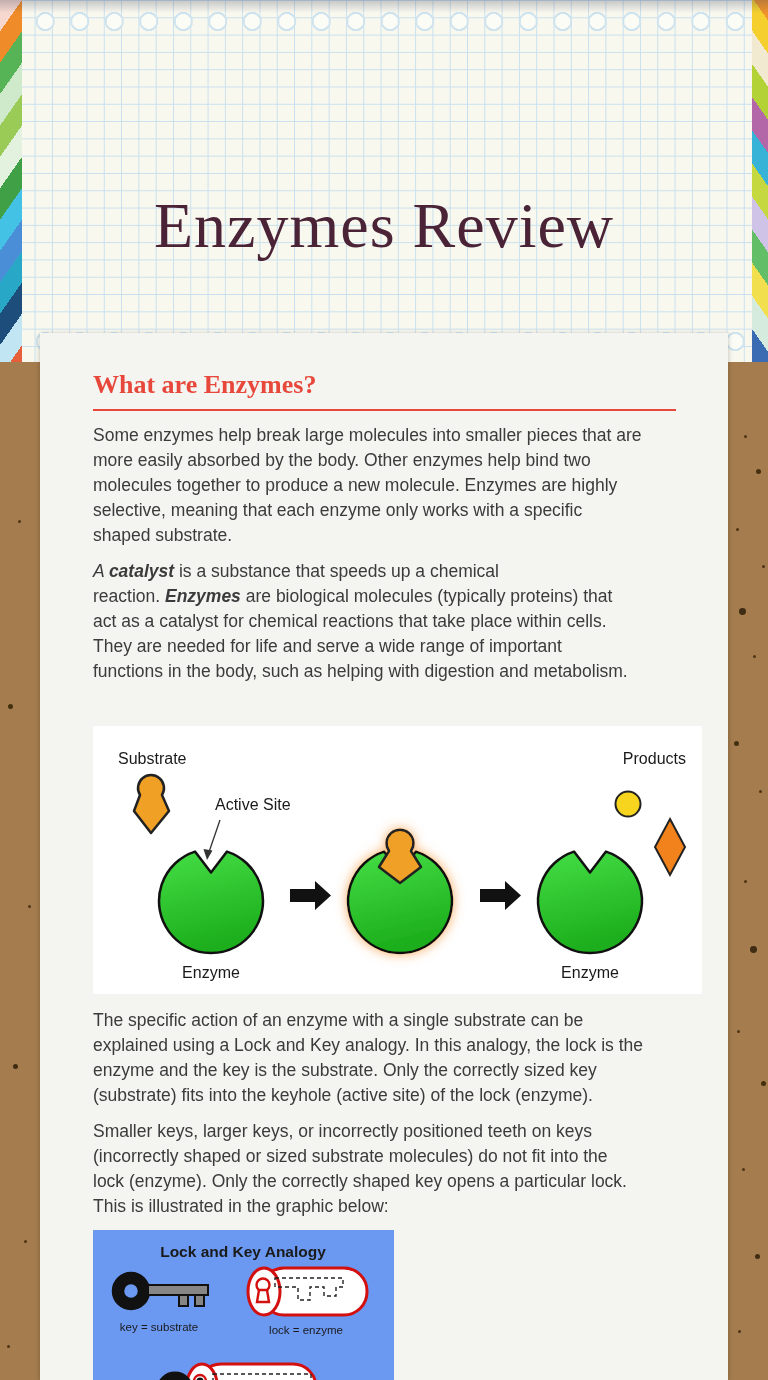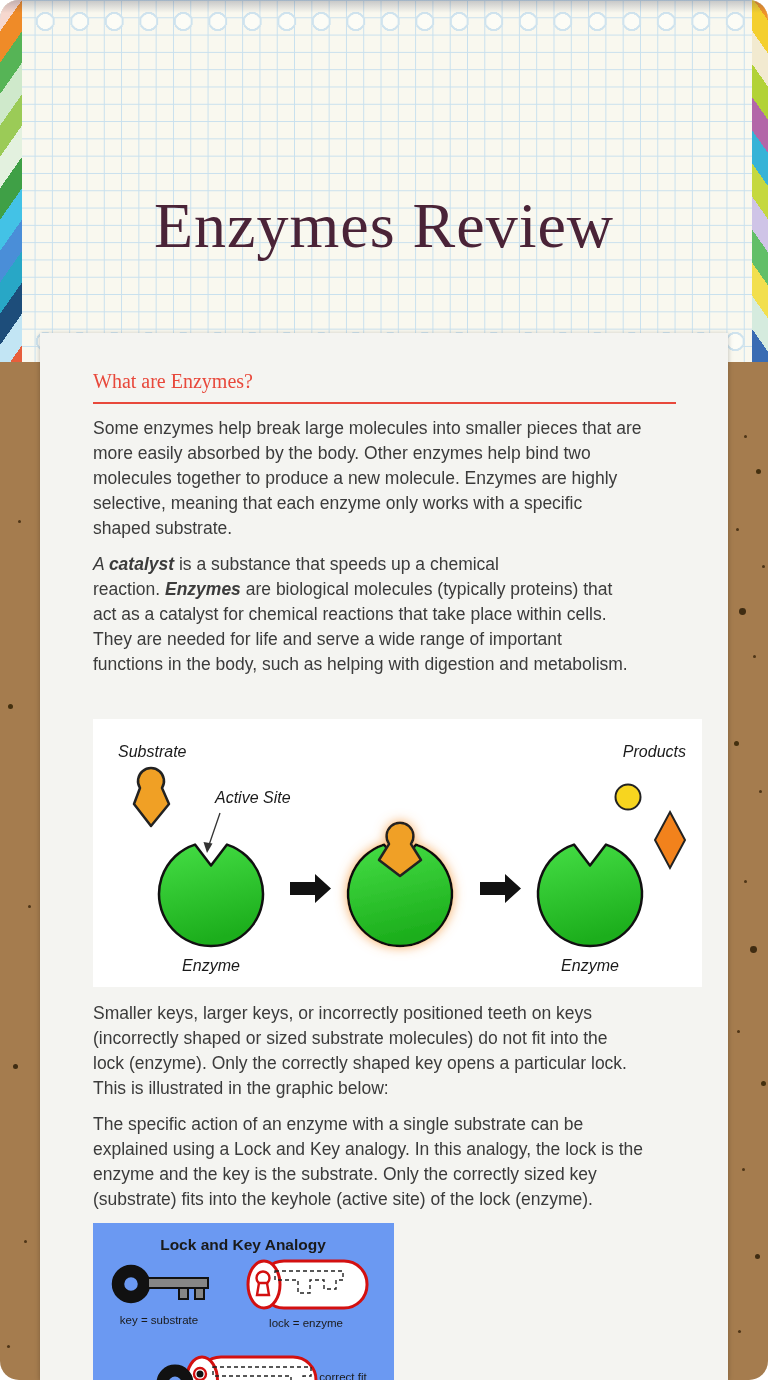--- a/index.html
+++ b/index.html
@@ -1,17 +1,17 @@
 <!DOCTYPE html>
 <html style="--heading-red: #e8483b; --title-maroon: #4a2337; --card-bg: #f4f4f1; --kraft-brown: #a57c4e; --paper-bg: #f9f8ef; --grid-line: #c8e0ee; --body-text: #3b3b3b; --lock-bg: #6b99f2; --lock-red: #d31010; --substrate-orange: #f0a025; --enzyme-green-light: #45de45; --enzyme-green-dark: #1cae1c; --product-yellow: #f7d51f; --product-orange: #f2821c;"><head>
 <meta charset="utf-8">
 <style>
   html,body{margin:0;padding:0;}
   .page{position:relative;width:768px;height:1380px;overflow:hidden;
-        background:var(--kraft-brown);font-family:"Liberation Sans",sans-serif;border-radius:19px;}
+        background:var(--kraft-brown);font-family:"Liberation Sans",sans-serif;}
 
   
   .header{position:absolute;left:0;top:0;width:768px;height:362px;
           background-color:var(--paper-bg);
           background-image:linear-gradient(var(--grid-line) 1px,transparent 1px),
                            linear-gradient(90deg,var(--grid-line) 1px,transparent 1px);
           background-size:17.3px 17.3px;}
   .top-shade{position:absolute;left:0;top:0;width:768px;height:13px;
              background:linear-gradient(rgba(60,65,90,.28),rgba(60,65,90,0));}
   .holes{position:absolute;left:24px;right:18px;height:21px;
@@ -44,27 +44,27 @@
       735px 742px 0 1px #44300f, 759px 790px 0 0 #4e3517, 744px 880px 0 0 #4e3517,
       752px 948px 0 2px #3f2c12, 737px 1030px 0 0 #4e3517, 762px 1082px 0 1px #44300f,
       742px 1168px 0 0 #4e3517, 756px 1255px 0 1px #3f2c12, 738px 1330px 0 0 #4e3517,
       18px 520px 0 0 #4e3517, 9px 705px 0 1px #44300f, 28px 905px 0 0 #4e3517,
       14px 1065px 0 1px #3f2c12, 24px 1240px 0 0 #4e3517, 7px 1345px 0 0 #4e3517;}
 
   
   .card{position:absolute;left:40px;top:333px;width:688px;height:1047px;
         background:var(--card-bg);box-shadow:0 1px 5px rgba(0,0,0,.25);
         padding:37px 52px 0 53px;box-sizing:border-box;}
-  .card h2{margin:0 0 9px;font-family:"Liberation Serif",serif;font-weight:400;
-           font-size:20px;color:var(--heading-red);}
+  .card h2{margin:0 0 9px;font-family:"Liberation Serif",serif;font-weight:700;
+           font-size:26px;color:var(--heading-red);}
   .card hr{border:none;border-top:2px solid var(--heading-red);margin:0 0 12px;}
   .card p{margin:0 0 11px;font-size:17.5px;line-height:25px;color:var(--body-text);
           white-space:pre-line;}
   .fig{display:block;}
-  .fig-enzyme{width:609px;height:268px;margin:42px 0 14px;background:#fff;font-style:italic;}
+  .fig-enzyme{width:609px;height:268px;margin:42px 0 14px;background:#fff;}
   .fig-lock{width:301px;height:285px;margin:10px 0 0;}
   svg{display:block;}
   svg text{font-family:"Liberation Sans",sans-serif;fill:#1a1a1a;}
 
   
   .enzyme-body{stroke:#111;stroke-width:2.5;stroke-linejoin:round;}
   .substrate{fill:var(--substrate-orange);stroke:#222;stroke-width:2.5;stroke-linejoin:round;}
   .pointer-line{stroke:#333;stroke-width:1.3;fill:none;}
   .block-arrow{fill:#111;}
   
@@ -143,28 +143,28 @@
         <path class="enzyme-body" fill="url(#greenGrad)" d="M481,125.6 A52,52 0 1 0 513,125.6 L497,146.5 Z"></path>
 
         <circle cx="535" cy="78" r="12.5" style="fill:var(--product-yellow)" stroke="#222" stroke-width="2"></circle>
         <polygon points="577,93 592,121 577,149 562,121" style="fill:var(--product-orange)" stroke="#222" stroke-width="2"></polygon>
 
         <text x="118" y="252" font-size="16" text-anchor="middle">Enzyme</text>
         <text x="497" y="252" font-size="16" text-anchor="middle">Enzyme</text>
       </svg>
     </div>
 
+    <p>The specific action of an enzyme with a single substrate can be
+explained using a Lock and Key analogy. In this analogy, the lock is the
+enzyme and the key is the substrate. Only the correctly sized key
+(substrate) fits into the keyhole (active site) of the lock (enzyme).</p>
     <p>Smaller keys, larger keys, or incorrectly positioned teeth on keys
 (incorrectly shaped or sized substrate molecules) do not fit into the
 lock (enzyme). Only the correctly shaped key opens a particular lock.
 This is illustrated in the graphic below:</p>
-    <p>The specific action of an enzyme with a single substrate can be
-explained using a Lock and Key analogy. In this analogy, the lock is the
-enzyme and the key is the substrate. Only the correctly sized key
-(substrate) fits into the keyhole (active site) of the lock (enzyme).</p>
 
     <div class="fig fig-lock">
       <svg width="301" height="285" viewBox="0 0 301 285">
         <rect class="lock-bg" x="0" y="0" width="301" height="285"></rect>
         <text x="150" y="27" font-size="15.5" font-weight="bold" text-anchor="middle">Lock and Key Analogy</text>
 
         <g>
           <circle class="key-ring" cx="38" cy="61" r="13" stroke-width="12.5"></circle>
           <rect class="key-metal" x="55" y="55" width="60" height="10"></rect>
           <rect class="key-metal" x="86" y="65" width="9" height="11"></rect>

